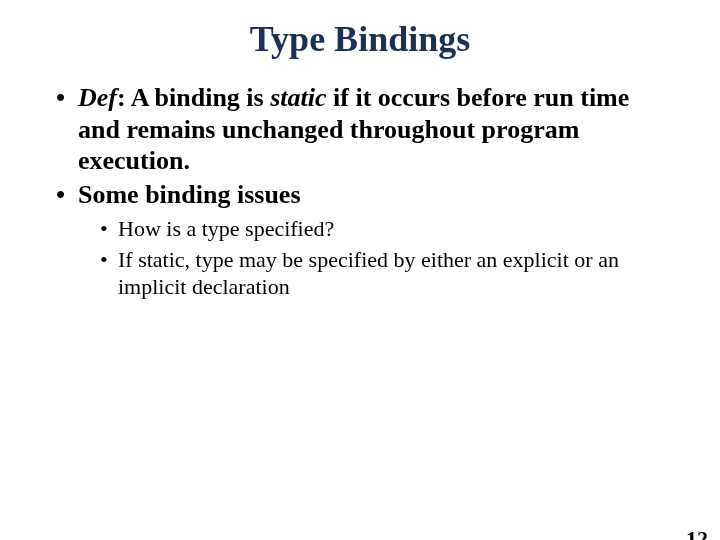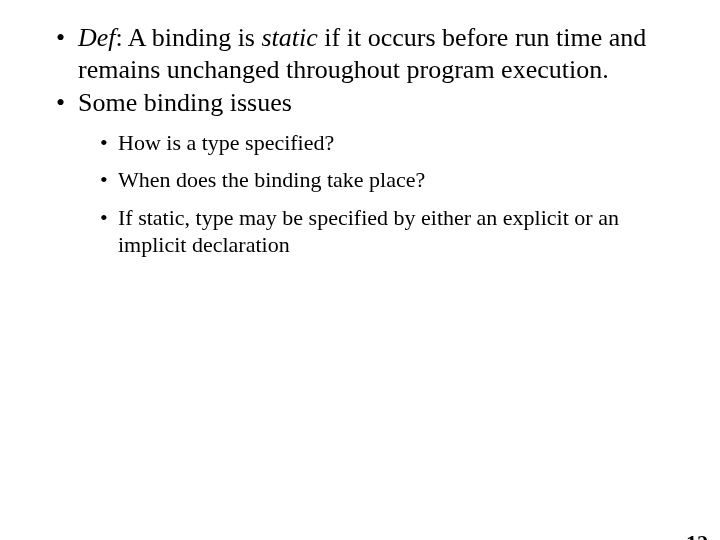--- a/index.html
+++ b/index.html
@@ -1,50 +1,48 @@
 <!DOCTYPE html>
 <html><head>
   <meta charset="utf-8">
   <style>
     * { margin: 0; padding: 0; box-sizing: border-box; }
     html, body { width: 720px; height: 540px; background: #fff; font-family: "Times New Roman", Times, serif; color: #000; overflow: hidden; }
     .slide { position: relative; width: 720px; height: 540px; }
     .title { color: #1c3055; font-weight: bold; font-size: 36px; text-align: center; margin-top: 18px; }
     .body { margin: 22px 50px 0 56px; }
-    .b1 { font-size: 26px; line-height: 1.22; margin: 0 0 2px 0; padding-left: 22px; text-indent: -22px; }
+    .b1 { font-size: 26px; line-height: 1.22; margin: 0 0 2px 0; padding-left: 22px; text-indent: -22px; font-weight: bold; }
     .b1 .bullet { display: inline-block; width: 22px; text-indent: 0; }
-    .b2 { font-size: 22px; line-height: 1.24; margin: 10px 0 2px 44px; padding-left: 18px; text-indent: -18px; }
+    .b2 { font-size: 22px; line-height: 1.24; margin: 4px 0 2px 44px; padding-left: 18px; text-indent: -18px; }
     .b2 .bullet { display: inline-block; width: 18px; text-indent: 0; }
     .ital { font-style: italic; }
     .footer { position: absolute; left: 6px; bottom: 8px; font-family: Arial, Helvetica, sans-serif; font-weight: bold; font-size: 10px; color: #000; letter-spacing: -0.2px; }
     .pagenum { position: absolute; right: 12px; bottom: 6px; font-family: "Times New Roman", Times, serif; font-weight: bold; font-size: 22px; color: #000; }
   </style>
 </head>
 <body>
 
 <div class="slide">
+  <div class="title">Type Bindings</div>
 
   <div class="body">
 
     <p class="b1">
       <span class="bullet">• </span><span class="ital">Def</span><span>: A binding is </span><span class="ital">static</span><span> if it occurs before run time and remains unchanged throughout program execution.</span>
     </p>
 
 
     <p class="b1">
       <span class="bullet">• </span><span>Some binding issues</span>
     </p>
 
     <p class="b2">
       <span class="bullet">• </span><span>How is a type specified?</span>
     </p>
     <p class="b2">
-      <span class="bullet">• </span><span>When does the binding take place?</span>
-    </p>
-    <p class="b2">
       <span class="bullet">• </span><span>If static, type may be specified by either an explicit or an implicit declaration</span>
     </p>
 
   </div>
 
   <div class="footer">CMSC331.  Some material © 1998 by Addison Wesley Longman, Inc.</div>
   <div class="pagenum">12</div>
 </div>
 
 </body></html>

